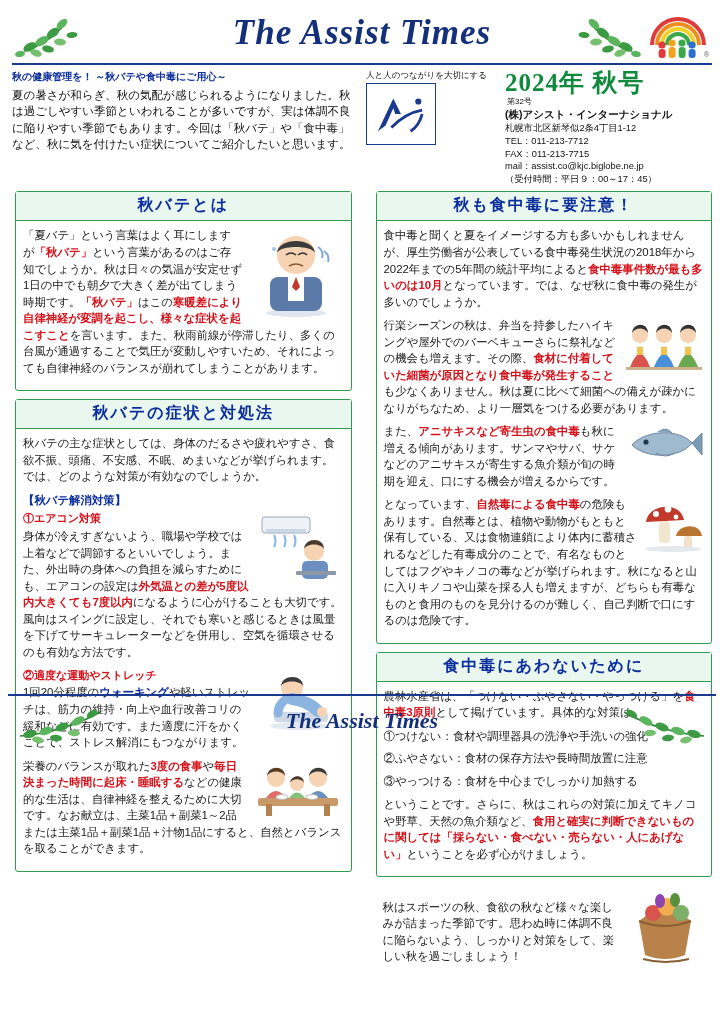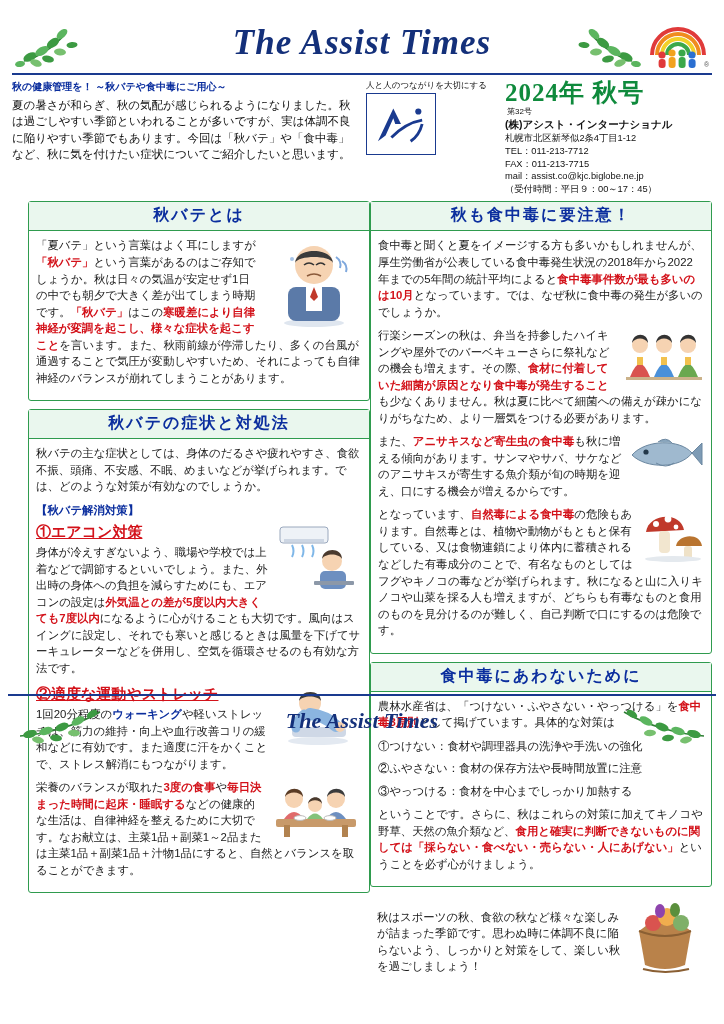--- a/index.html
+++ b/index.html
@@ -10,21 +10,21 @@
   body {
     width: 724px; height: 1024px;
     font-family: "Liberation Sans", sans-serif;
     color: #1a1a1a;
     position: relative;
     overflow: hidden;
   }
   .page {
     width: 724px; height: 752px;
     position: relative;
-    padding: 13px 8px;
+    padding: 3px 8px;
   }
 
   
   .masthead {
     position: relative;
     height: 62px;
     display: flex;
     align-items: center;
     justify-content: center;
     border-bottom: 2px solid #1a3a8f;
@@ -114,22 +114,22 @@
   }
   .contact {
     font-size: 9.3px;
     line-height: 1.36;
     color: #111;
   }
 
   
   .columns {
     display: flex;
-    gap: 0;
-    margin: 2px 4px 0 20px;
+    gap: 24px;
+    margin: 2px 4px 0 7px;
   }
   .col { width: 348px; }
 
   .panel {
     border: 1.5px solid #2f9b4e;
     border-radius: 3px;
     margin-bottom: 8px;
     background: #fff;
     padding: 0 0 7px 0;
   }
@@ -157,23 +157,22 @@
   .blue-b { color: #0b2e9e; font-weight: bold; }
   .sub-head {
     color: #0b2e9e;
     font-weight: bold;
     margin: 2px 0 3px 0;
     font-size: 11.4px;
   }
   .item-head {
     color: #d3121a;
     font-weight: bold;
-    font-size: 15px;
+    font-size: 11px;
     margin: 0 0 1px 0;
-    text-decoration: underline;
   }
   .fl-right { float: right; margin: 0 0 2px 5px; }
 
   
   .footer {
     position: absolute;
     left: 8px; right: 8px; bottom: 6px;
     height: 52px;
     border-top: 2px solid #1a3a8f;
     display: flex; align-items: center; justify-content: center;

